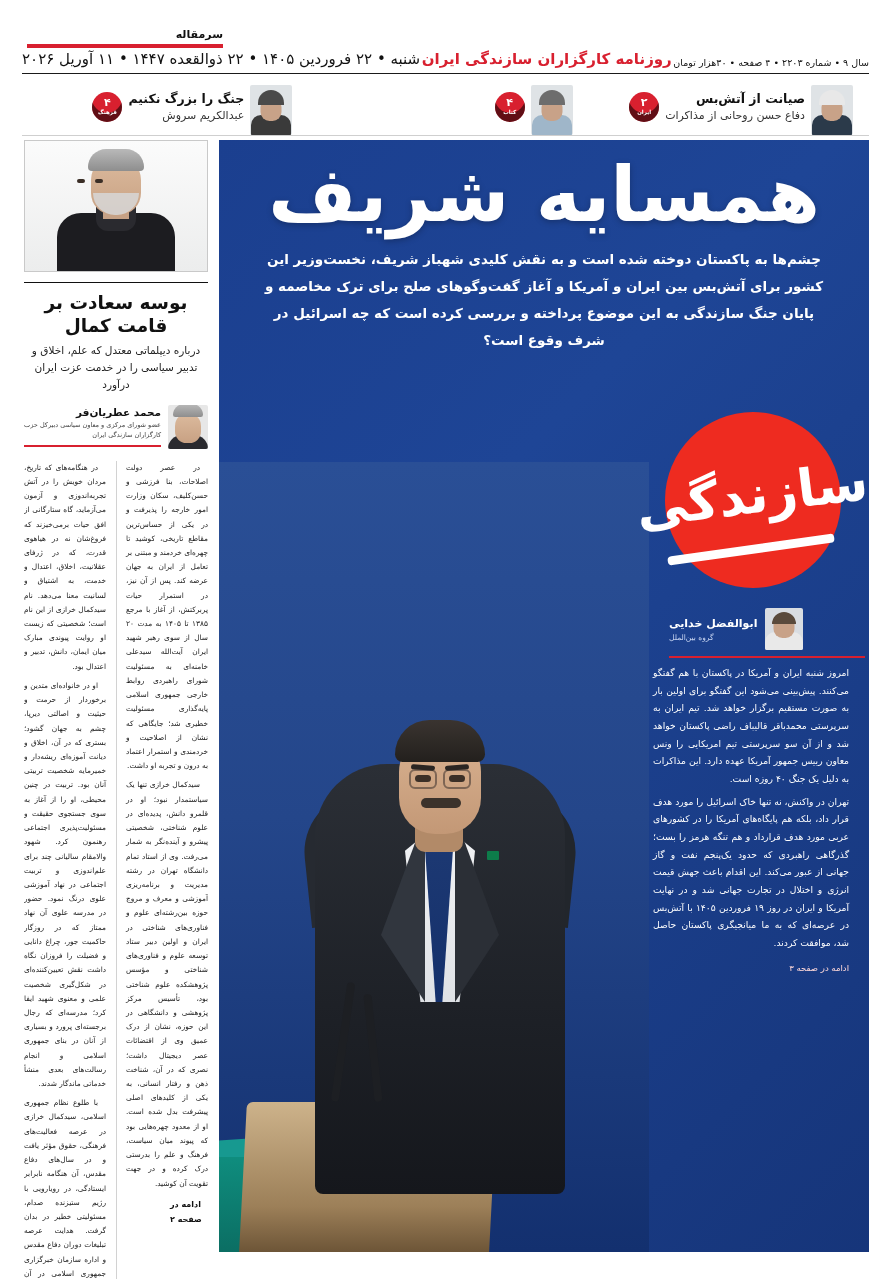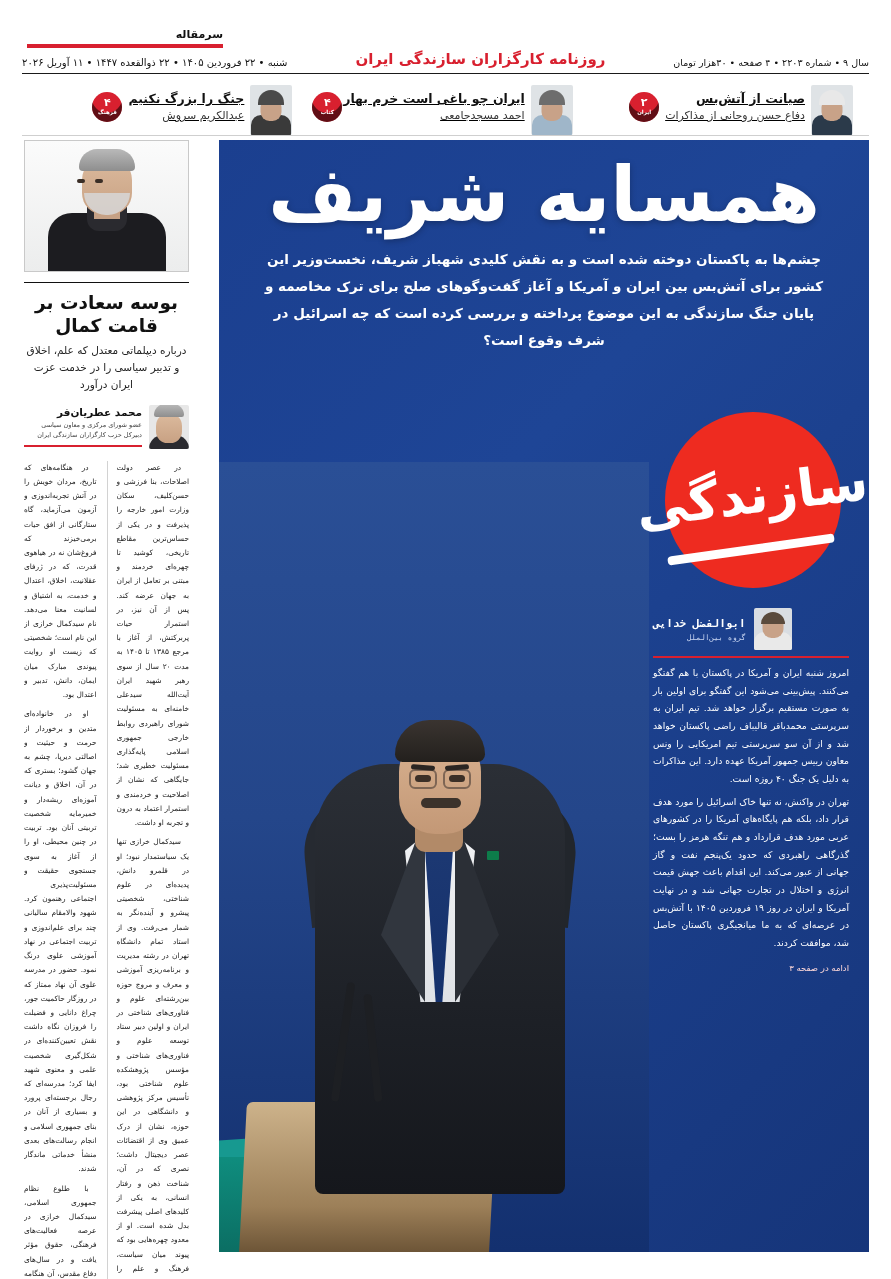--- a/index.html
+++ b/index.html
@@ -27,21 +27,21 @@
     height: 46px;
     border-bottom: 1.5px solid #1a1a1a;
     display: flex;
     align-items: flex-end;
     justify-content: space-between;
     padding-bottom: 5px;
   }
   .mh-right { text-align: right; font-size: 9.5px; color: #111; letter-spacing: .2px; white-space: nowrap; }
   .mh-center { text-align: center; flex: 0 0 auto; }
   .mh-title { font-size: 15px; font-weight: bold; color: #d8202f; letter-spacing: -.2px; white-space: nowrap; }
-  .mh-left { text-align: left; font-size: 10px; color: #111; white-space: nowrap; }
+  .mh-left { text-align: left; font-size: 15px; color: #111; white-space: nowrap; }
 
   
   .sarmaghale-tag {
     position: absolute;
     top: 28px;
     right: 668px;
     width: 196px;
     text-align: right;
     font-size: 11px;
     font-weight: bold;
@@ -74,21 +74,21 @@
   .tz-badge {
     width: 30px; height: 30px; border-radius: 50%;
     background: #d8202f; color: #fff;
     display: flex; flex-direction: column; align-items: center; justify-content: center;
     flex: 0 0 30px;
     line-height: 1;
     box-shadow: inset 0 -9px 0 rgba(0,0,0,.55);
   }
   .tz-num { font-size: 11px; font-weight: bold; }
   .tz-sec { font-size: 5.5px; font-weight: bold; margin-top: 2px; }
-  .tz-text { min-width: 0; text-decoration: underline; }
+  .tz-text { min-width: 0; }
   .tz-title { font-size: 12.5px; font-weight: bold; color: #111; white-space: nowrap; }
   .tz-sub { font-size: 11px; color: #333; margin-top: 3px; white-space: nowrap; }
   .tz-photo {
     width: 42px; height: 50px; flex: 0 0 42px;
     overflow: hidden; border-radius: 2px;
     align-self: flex-end;
     position: relative;
     background: #dfe3e6;
   }
 
@@ -164,25 +164,24 @@
     height: 9px;
     background: #fff;
     transform: rotate(-8deg);
     border-radius: 4px;
   }
 
   
   .byline {
     position: absolute;
     top: 468px;
-    right: 20px;
+    right: 4px;
     width: 196px;
-    text-align: right;
+    text-align: left;
     z-index: 6;
-    font-family: Liberation Mono, monospace;
   }
   .by-row { display: flex; flex-direction: row; align-items: center; justify-content: flex-end; gap: 8px; }
   .by-avatar {
     width: 38px; height: 42px; flex: 0 0 38px;
     background: #d9dde2; border-radius: 2px; overflow: hidden; position: relative;
   }
   .by-name { font-size: 11px; font-weight: bold; color: #fff; }
   .by-role { font-size: 7.5px; color: #c9d6f2; margin-top: 3px; }
   .by-rule { height: 2px; background: #d8202f; margin-top: 6px; width: 100%; }
 
@@ -262,21 +261,21 @@
   .ph-lapel-l { position:absolute; left:162px; bottom:250px; width:44px; height:186px; background:#31363e; clip-path: polygon(100% 0, 100% 100%, 0 64%); }
   .ph-lapel-r { position:absolute; left:236px; bottom:250px; width:44px; height:186px; background:#2b2f36; clip-path: polygon(0 0, 100% 64%, 0 100%); }
   .ph-pin { position:absolute; left: 268px; bottom: 392px; width: 12px; height: 9px; background:#0d7c4a; border-radius:1px; }
   .ph-mic1 { position:absolute; left: 120px; bottom: 150px; width: 8px; height: 120px; background:#1d1f23; transform: rotate(8deg); border-radius:4px; }
   .ph-mic2 { position:absolute; left: 150px; bottom: 150px; width: 8px; height: 108px; background:#1d1f23; transform: rotate(-6deg); border-radius:4px; }
 
   
   .sidebar {
     flex: 1 1 auto;
     padding-left: 2px;
-    padding-right: 30px;
+    padding-right: 11px;
     position: relative;
     border-left: 0;
   }
   .sb-photo {
     width: 100%;
     height: 132px;
     border: 1px solid #c9c9c9;
     position: relative;
     overflow: hidden;
     background: #f3f3f3;
@@ -371,24 +370,20 @@
         <span class="tz-num">۲</span>
         <span class="tz-sec">ایران</span>
       </div>
     </div>
 
     <div class="teaser">
       <div class="tz-photo">
         <div class="mini-head mh-body" style="background:#9fb6c9;"></div>
         <div class="mini-head mh-face"></div>
         <div class="mini-head mh-hair" style="background:#6d6d6d;"></div>
-      </div>
-      <div class="tz-text">
-        <div class="tz-title">ایران چو باغی است خرم بهار</div>
-        <div class="tz-sub">احمد مسجدجامعی</div>
       </div>
       <div class="tz-badge">
         <span class="tz-num">۴</span>
         <span class="tz-sec">کتاب</span>
       </div>
     </div>
 
     <div class="teaser">
       <div class="tz-photo">
         <div class="mini-head mh-body" style="background:#3a3a3a;"></div>

